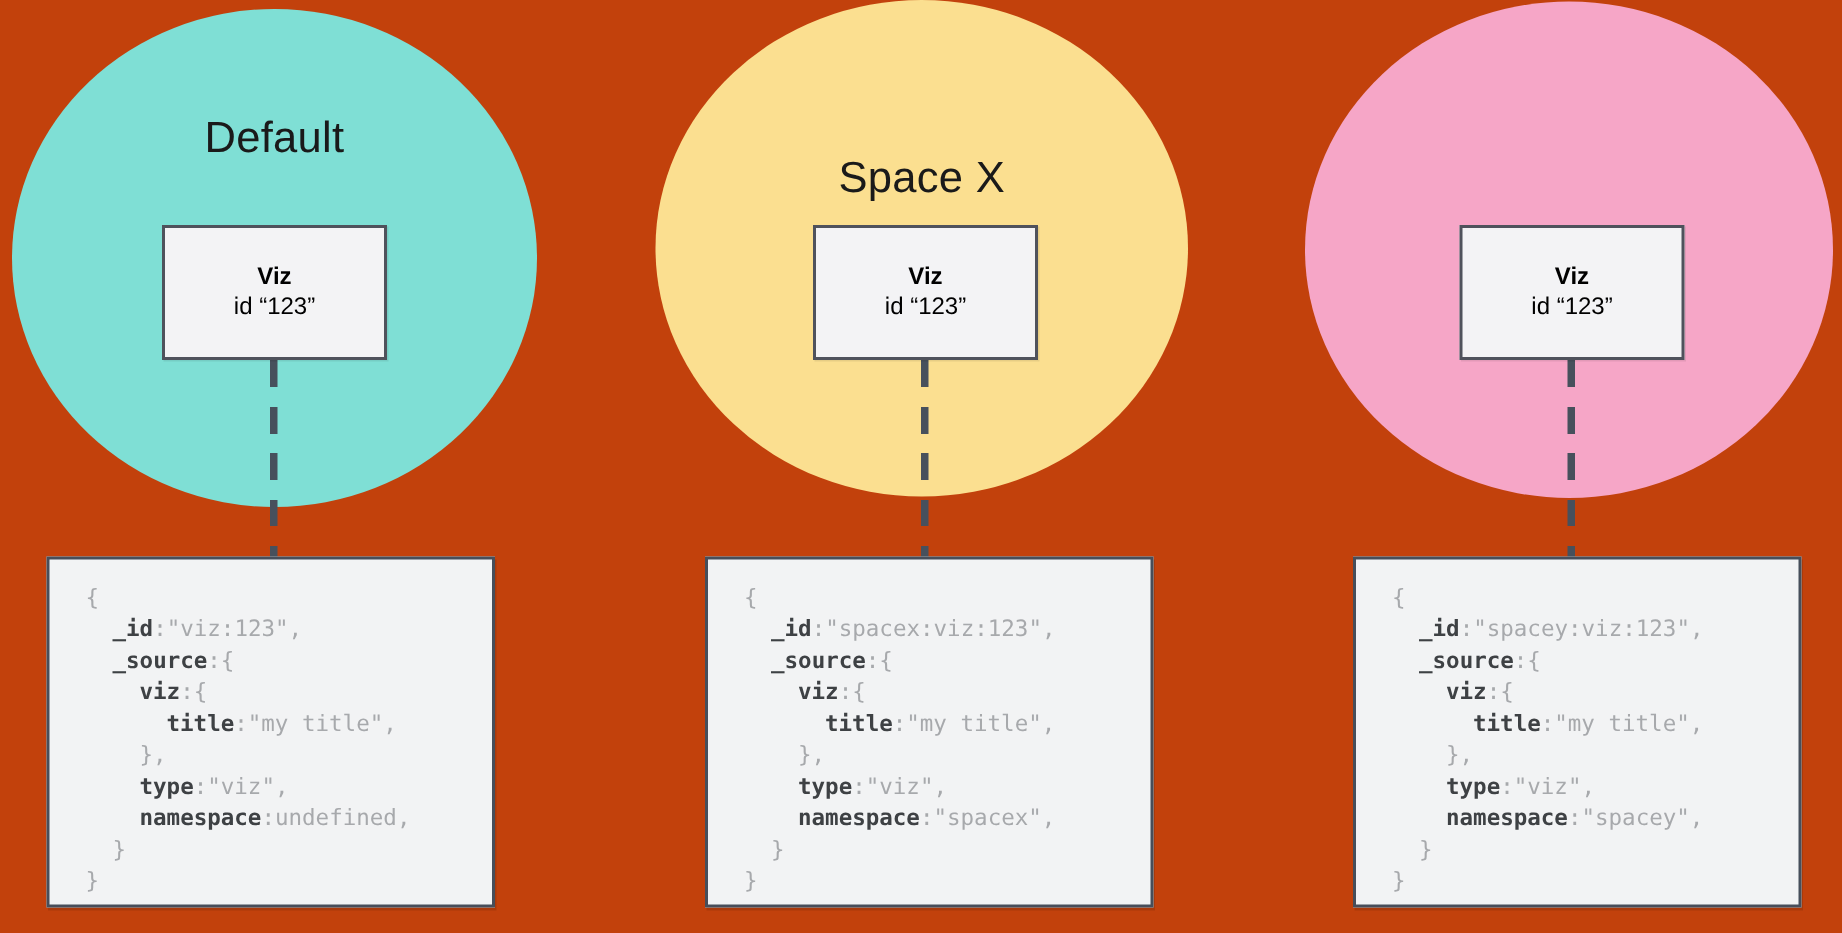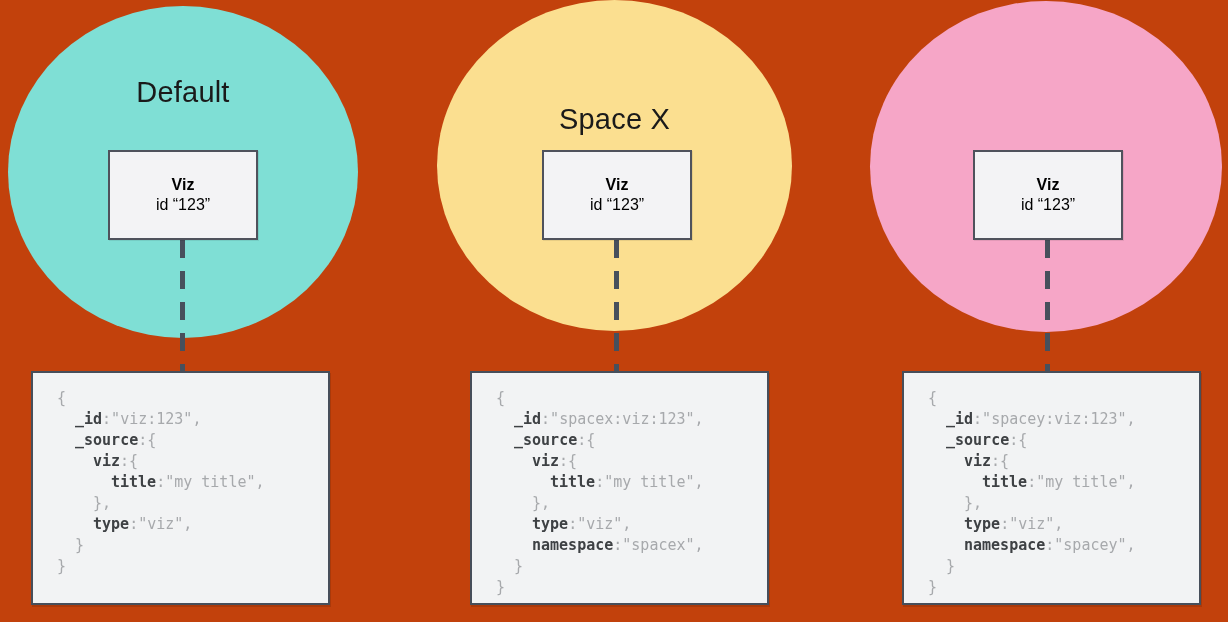--- a/index.html
+++ b/index.html
@@ -108,20 +108,21 @@
   </div>
   <div class="dash-line" style="left:180px;"></div>
   <div class="code-box" style="left:31px;">
       <div class="code-line" style="padding-left: 0px;"><span class="ck"></span><span class="cv">{</span></div>
       <div class="code-line" style="padding-left: 18px;"><span class="ck">_id</span><span class="cv">:"viz:123",</span></div>
       <div class="code-line" style="padding-left: 18px;"><span class="ck">_source</span><span class="cv">:{</span></div>
       <div class="code-line" style="padding-left: 36px;"><span class="ck">viz</span><span class="cv">:{</span></div>
       <div class="code-line" style="padding-left: 54px;"><span class="ck">title</span><span class="cv">:"my title",</span></div>
       <div class="code-line" style="padding-left: 36px;"><span class="ck"></span><span class="cv">},</span></div>
       <div class="code-line" style="padding-left: 36px;"><span class="ck">type</span><span class="cv">:"viz",</span></div>
+      <div class="code-line" style="padding-left: 36px;"><span class="ck">namespace</span><span class="cv">:undefined,</span></div>
       <div class="code-line" style="padding-left: 18px;"><span class="ck"></span><span class="cv">}</span></div>
       <div class="code-line" style="padding-left: 0px;"><span class="ck"></span><span class="cv">}</span></div>
     </div>
 
   <div class="circle" style="left: 437px; top: 0px; width: 355px; height: 331px; background: rgb(251, 223, 144);"></div>
   <div class="space-title" style="left:437px; top:70px; width:355px;margin-top:32px;">Space X</div>
   <div class="viz-box" style="left:542px; top:150px;">
     <div class="viz-title">Viz</div>
     <div class="viz-id">id “123”</div>
   </div>

